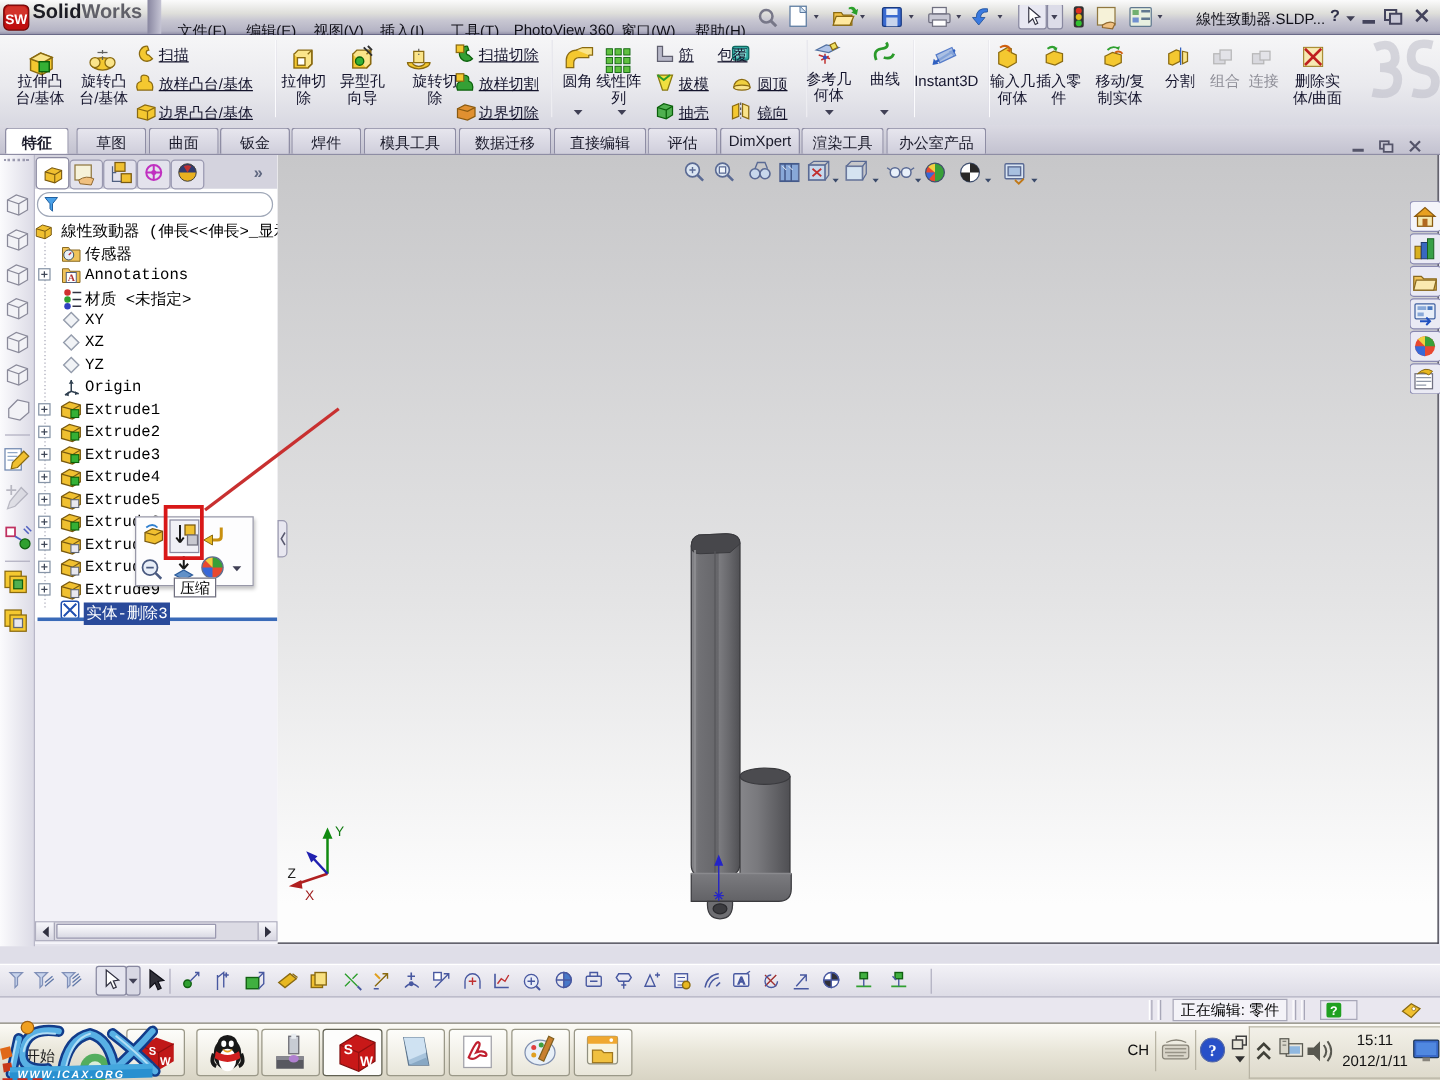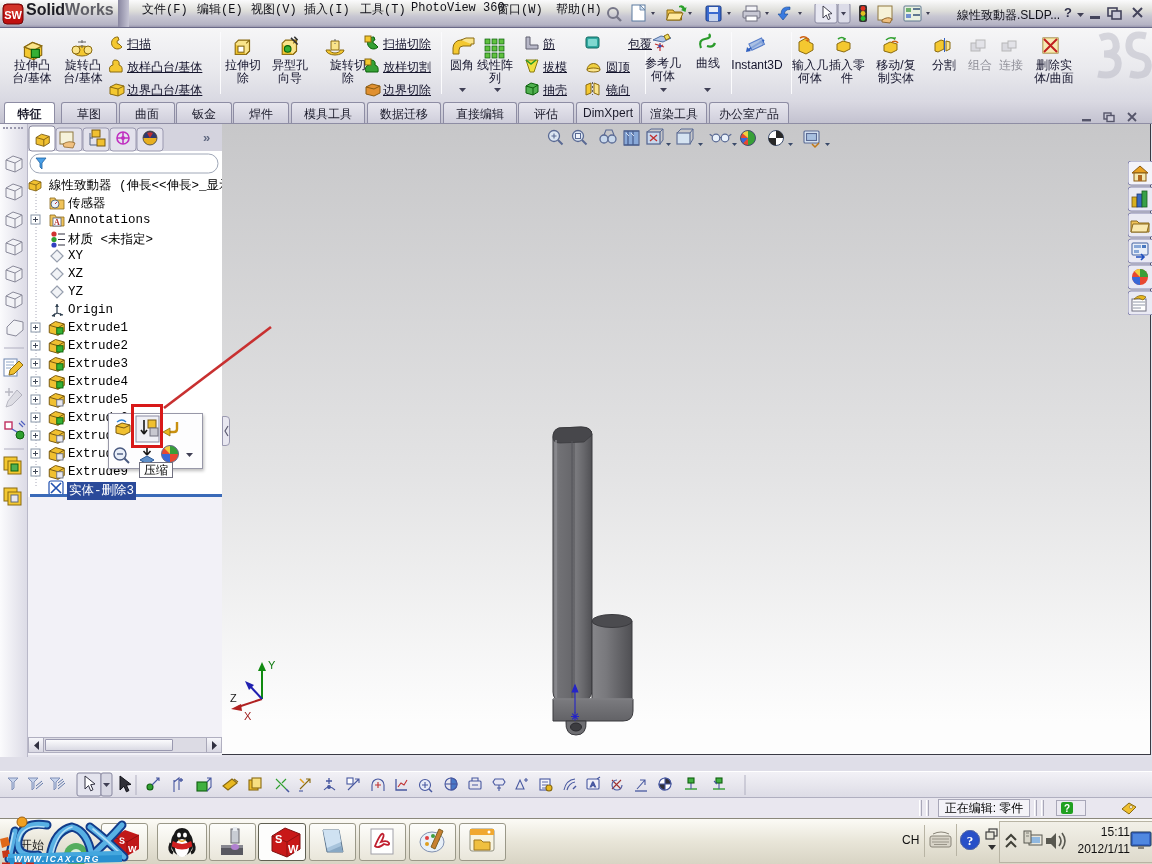--- a/index.html
+++ b/index.html
@@ -4,21 +4,21 @@
 <style>
 html,body{margin:0;padding:0;width:1152px;height:864px;overflow:hidden;
  font-family:"Liberation Sans",sans-serif;}
 *{box-sizing:border-box;}
 .abs{position:absolute;}
 #stage{position:relative;width:1152px;height:864px;background:#dfdee8;}
 
 #titlebar{position:absolute;left:0;top:0;width:1152px;height:28px;
  background:linear-gradient(#fbfbfc,#dededa 40%,#c8c7d2 60%,#b4b3c4 92%,#9896ac);
  border-bottom:1px solid #6a6a88;}
-.menu{position:absolute;top:1px;font-size:12px;color:#101018;font-family:Liberation Mono, monospace;}
+.menu{position:absolute;top:17px;font-size:12px;color:#101018;}
 
 #ribbon{position:absolute;left:0;top:28px;width:1152px;height:72px;
  background:linear-gradient(#f6f6f7,#eaeaee 55%,#d9d9e2);}
 .rsep{position:absolute;top:4px;height:62px;width:1px;background:#b6b5c6;border-right:1px solid #fbfbfd;}
 .biglab{position:absolute;font-size:12px;line-height:13px;color:#14142c;text-align:center;white-space:nowrap;}
 .smlab{position:absolute;font-size:12px;color:#14142c;white-space:nowrap;text-decoration:underline;}
 .gray .smlab,.graylab{color:#8f8f98;}
 
 #tabrow{position:absolute;left:0;top:100px;width:1152px;height:24px;
  background:linear-gradient(#dbdae3,#c3c2d0);border-bottom:1px solid #8e8da4;}
@@ -314,21 +314,21 @@
     <div class="biglab" style="left:262px;top:31px;width:56px">异型孔<br>向导</div>
     <div class="biglab" style="left:320px;top:31px;width:56px">旋转切<br>除</div>
     <div class="smlab" style="left:383px;top:8px">扫描切除</div>
     <div class="smlab" style="left:383px;top:31px">放样切割</div>
     <div class="smlab" style="left:383px;top:54px">边界切除</div>
     <div class="biglab" style="left:434px;top:31px;width:56px">圆角</div>
     <div class="biglab" style="left:467px;top:31px;width:56px">线性阵<br>列</div>
     <div class="smlab" style="left:543px;top:8px">筋</div>
     <div class="smlab" style="left:543px;top:31px">拔模</div>
     <div class="smlab" style="left:543px;top:54px">抽壳</div>
-    <div class="smlab" style="left:628px;top:8px">包覆</div>
+    <div class="smlab" style="left:574px;top:8px">包覆</div>
     <div class="smlab" style="left:606px;top:31px">圆顶</div>
     <div class="smlab" style="left:606px;top:54px">镜向</div>
     <div class="biglab" style="left:635px;top:29px;width:56px">参考几<br>何体</div>
     <div class="biglab" style="left:683px;top:29px;width:50px">曲线</div>
     <div class="biglab" style="left:731px;top:31px;width:52px">Instant3D</div>
     <div class="biglab" style="left:782px;top:31px;width:56px">输入几<br>何体</div>
     <div class="biglab" style="left:819px;top:31px;width:56px">插入零<br>件</div>
     <div class="biglab" style="left:866px;top:31px;width:60px">移动/复<br>制实体</div>
     <div class="biglab" style="left:916px;top:31px;width:56px">分割</div>
     <div class="biglab graylab" style="left:952px;top:31px;width:56px">组合</div>
@@ -1067,21 +1067,21 @@
     <svg class="abs" style="left:1022px;top:10px" width="22" height="24" viewBox="0 0 22 24">
         <rect x="7" y="6" width="13" height="10" fill="#e8e6dc" stroke="#585850"></rect>
         <rect x="9" y="8" width="9" height="6" fill="#90b8e0"></rect>
         <rect x="2" y="2" width="7" height="12" fill="#d8d6ca" stroke="#585850"></rect>
         <path d="M4 4 l3 0 M4 7 l3 0" stroke="#808078"></path>
       </svg>
     <svg class="abs" style="left:1044px;top:12px" width="22" height="20" viewBox="0 0 22 20">
         <path d="M2 7 l5 0 5 -5 0 16 -5 -5 -5 0z" fill="#585850"></path>
         <path d="M15 5 q4 5 0 10 M18 2 q6 8 0 16" stroke="#585850" stroke-width="1.6" fill="none"></path>
       </svg>
-    <div class="abs" style="left:1070px;top:5px;width:60px;font-size:12px;color:#101010;text-align:right;line-height:17px">15:11<br>2012/1/11</div>
+    <div class="abs" style="left:1070px;top:5px;width:60px;font-size:12px;color:#101010;text-align:center;line-height:17px">15:11<br>2012/1/11</div>
     <svg class="abs" style="left:1130px;top:12px" width="22" height="20" viewBox="0 0 22 20">
         <rect x="1" y="1" width="20" height="14" rx="1" fill="#3868c8" stroke="#203858"></rect>
         <rect x="3" y="3" width="16" height="10" fill="#5088e0"></rect>
         <rect x="8" y="15" width="6" height="3" fill="#88847c"></rect>
       </svg>
 
     <svg class="abs" style="left:0;top:-6px;z-index:9" width="155" height="52" viewBox="0 0 155 52">
       <circle cx="76" cy="42" r="12" fill="#30a040" opacity=".8"></circle>
       <circle cx="76" cy="42" r="6" fill="#e8f4e8" opacity=".9"></circle>
       <g fill="none" stroke-linecap="round">

